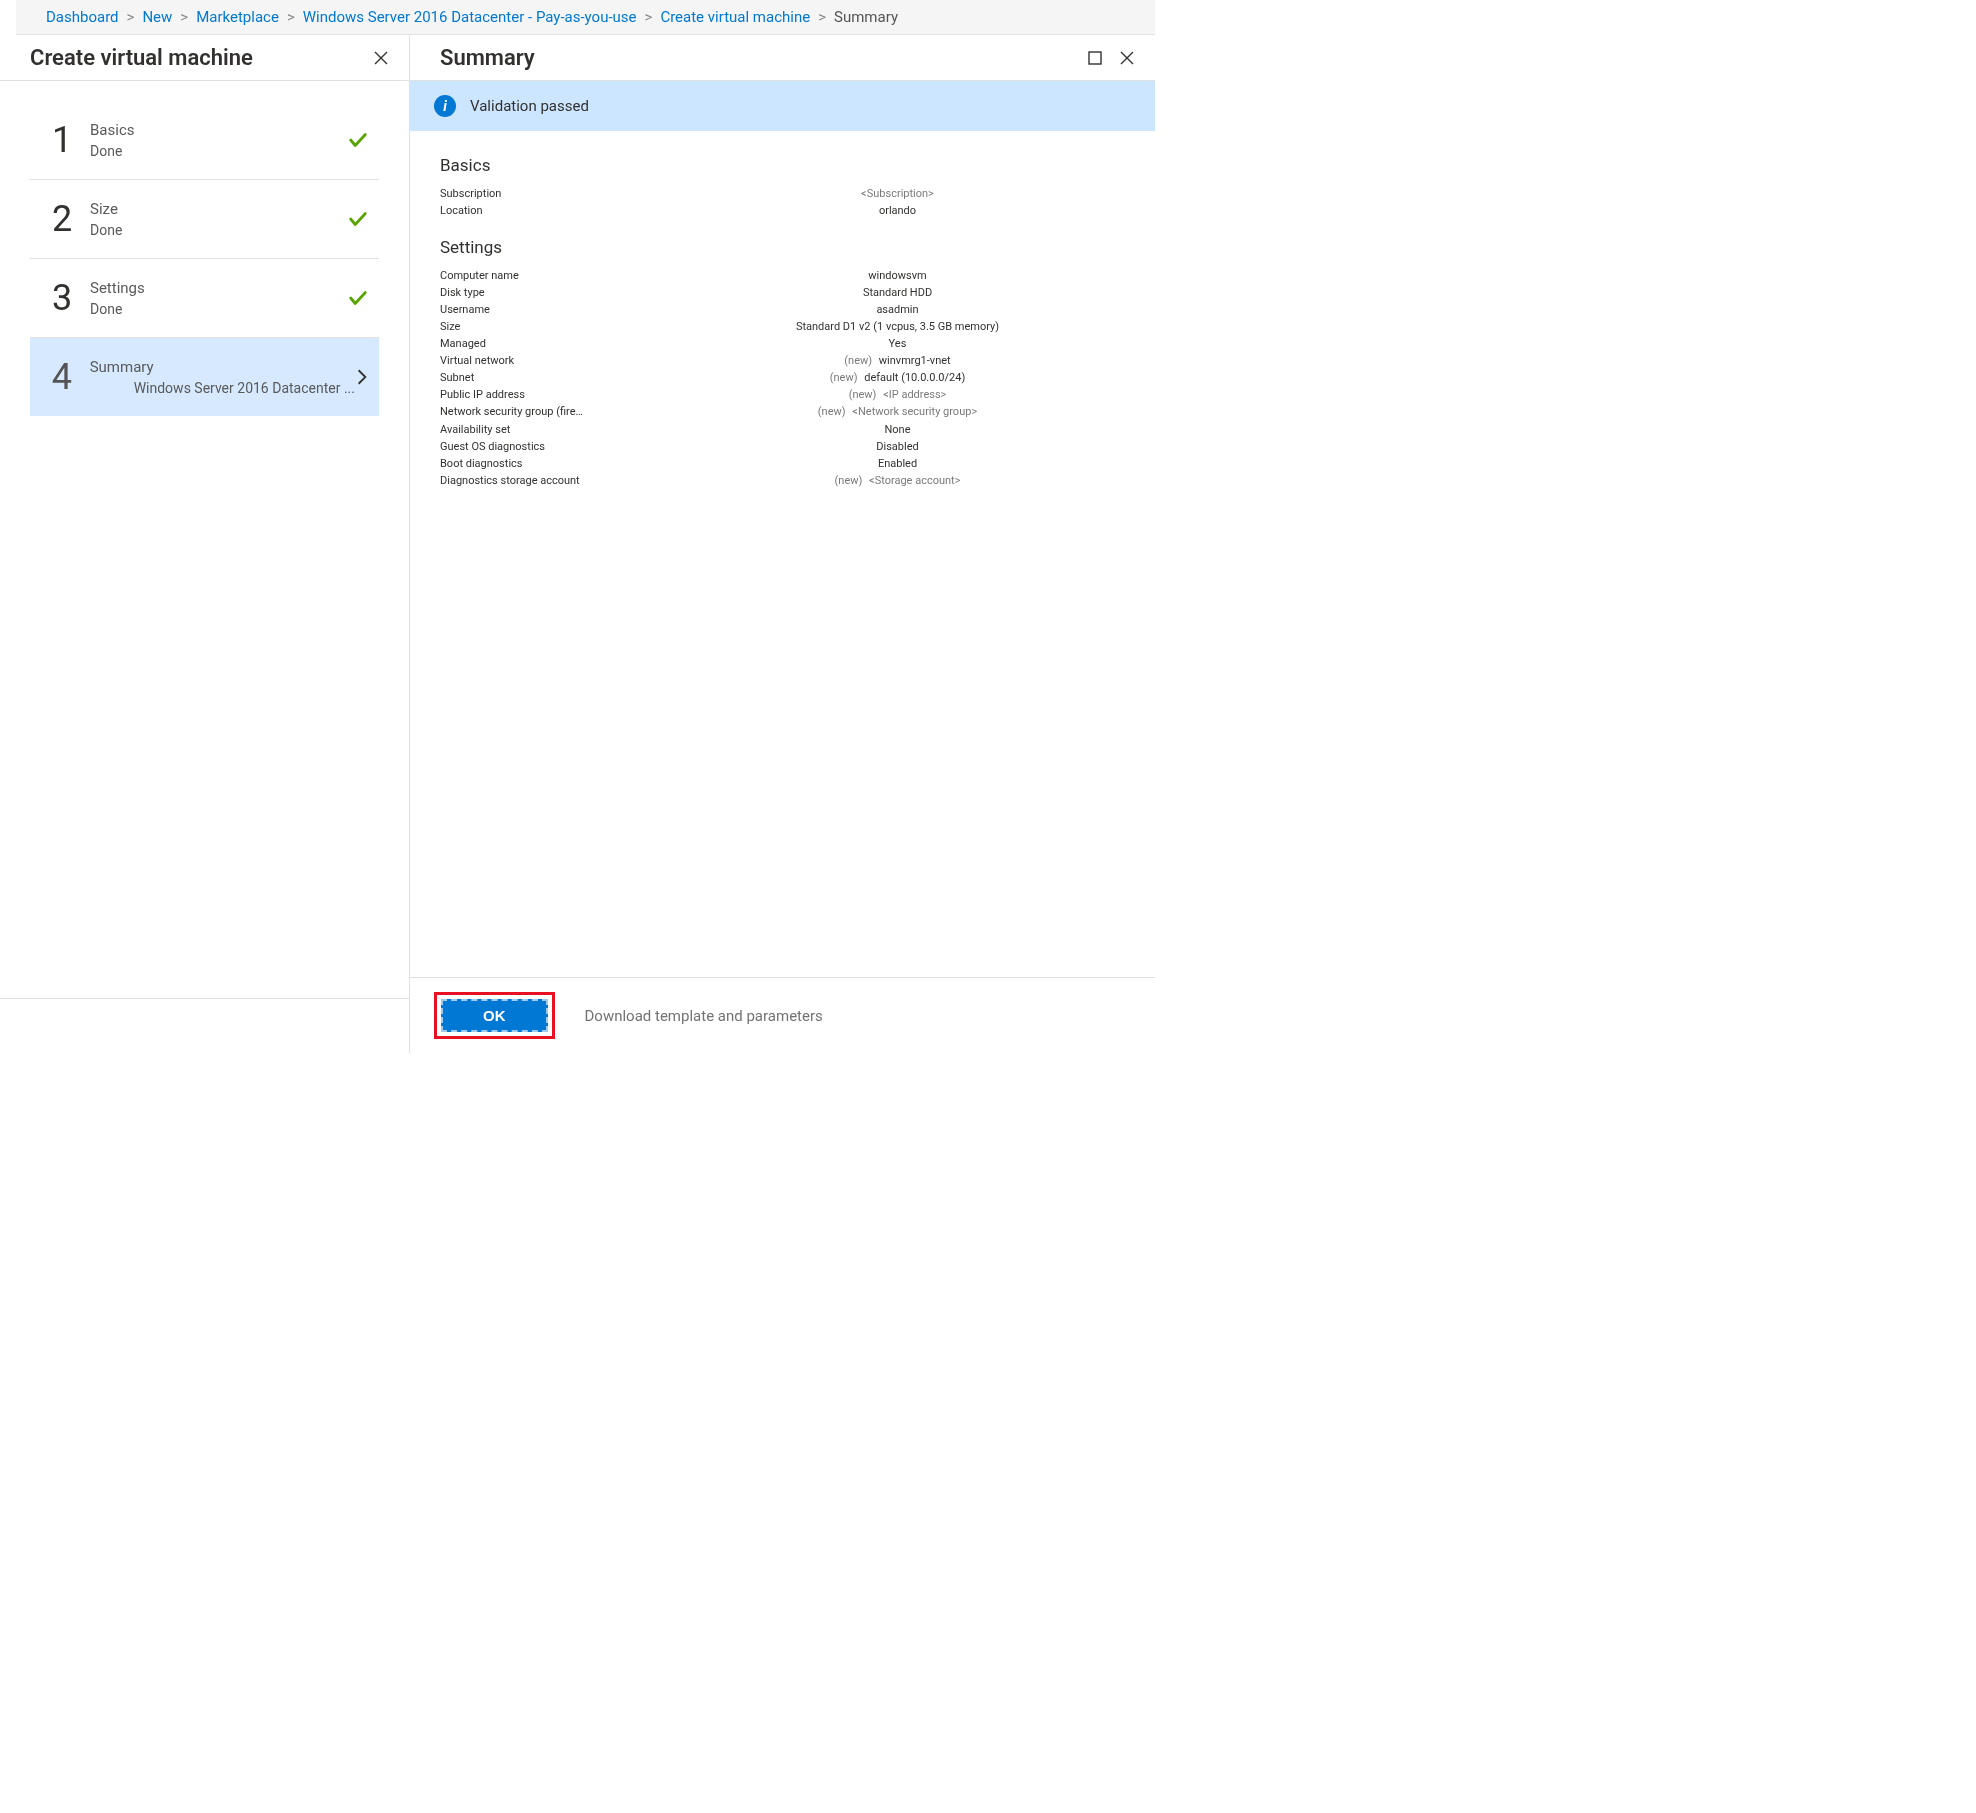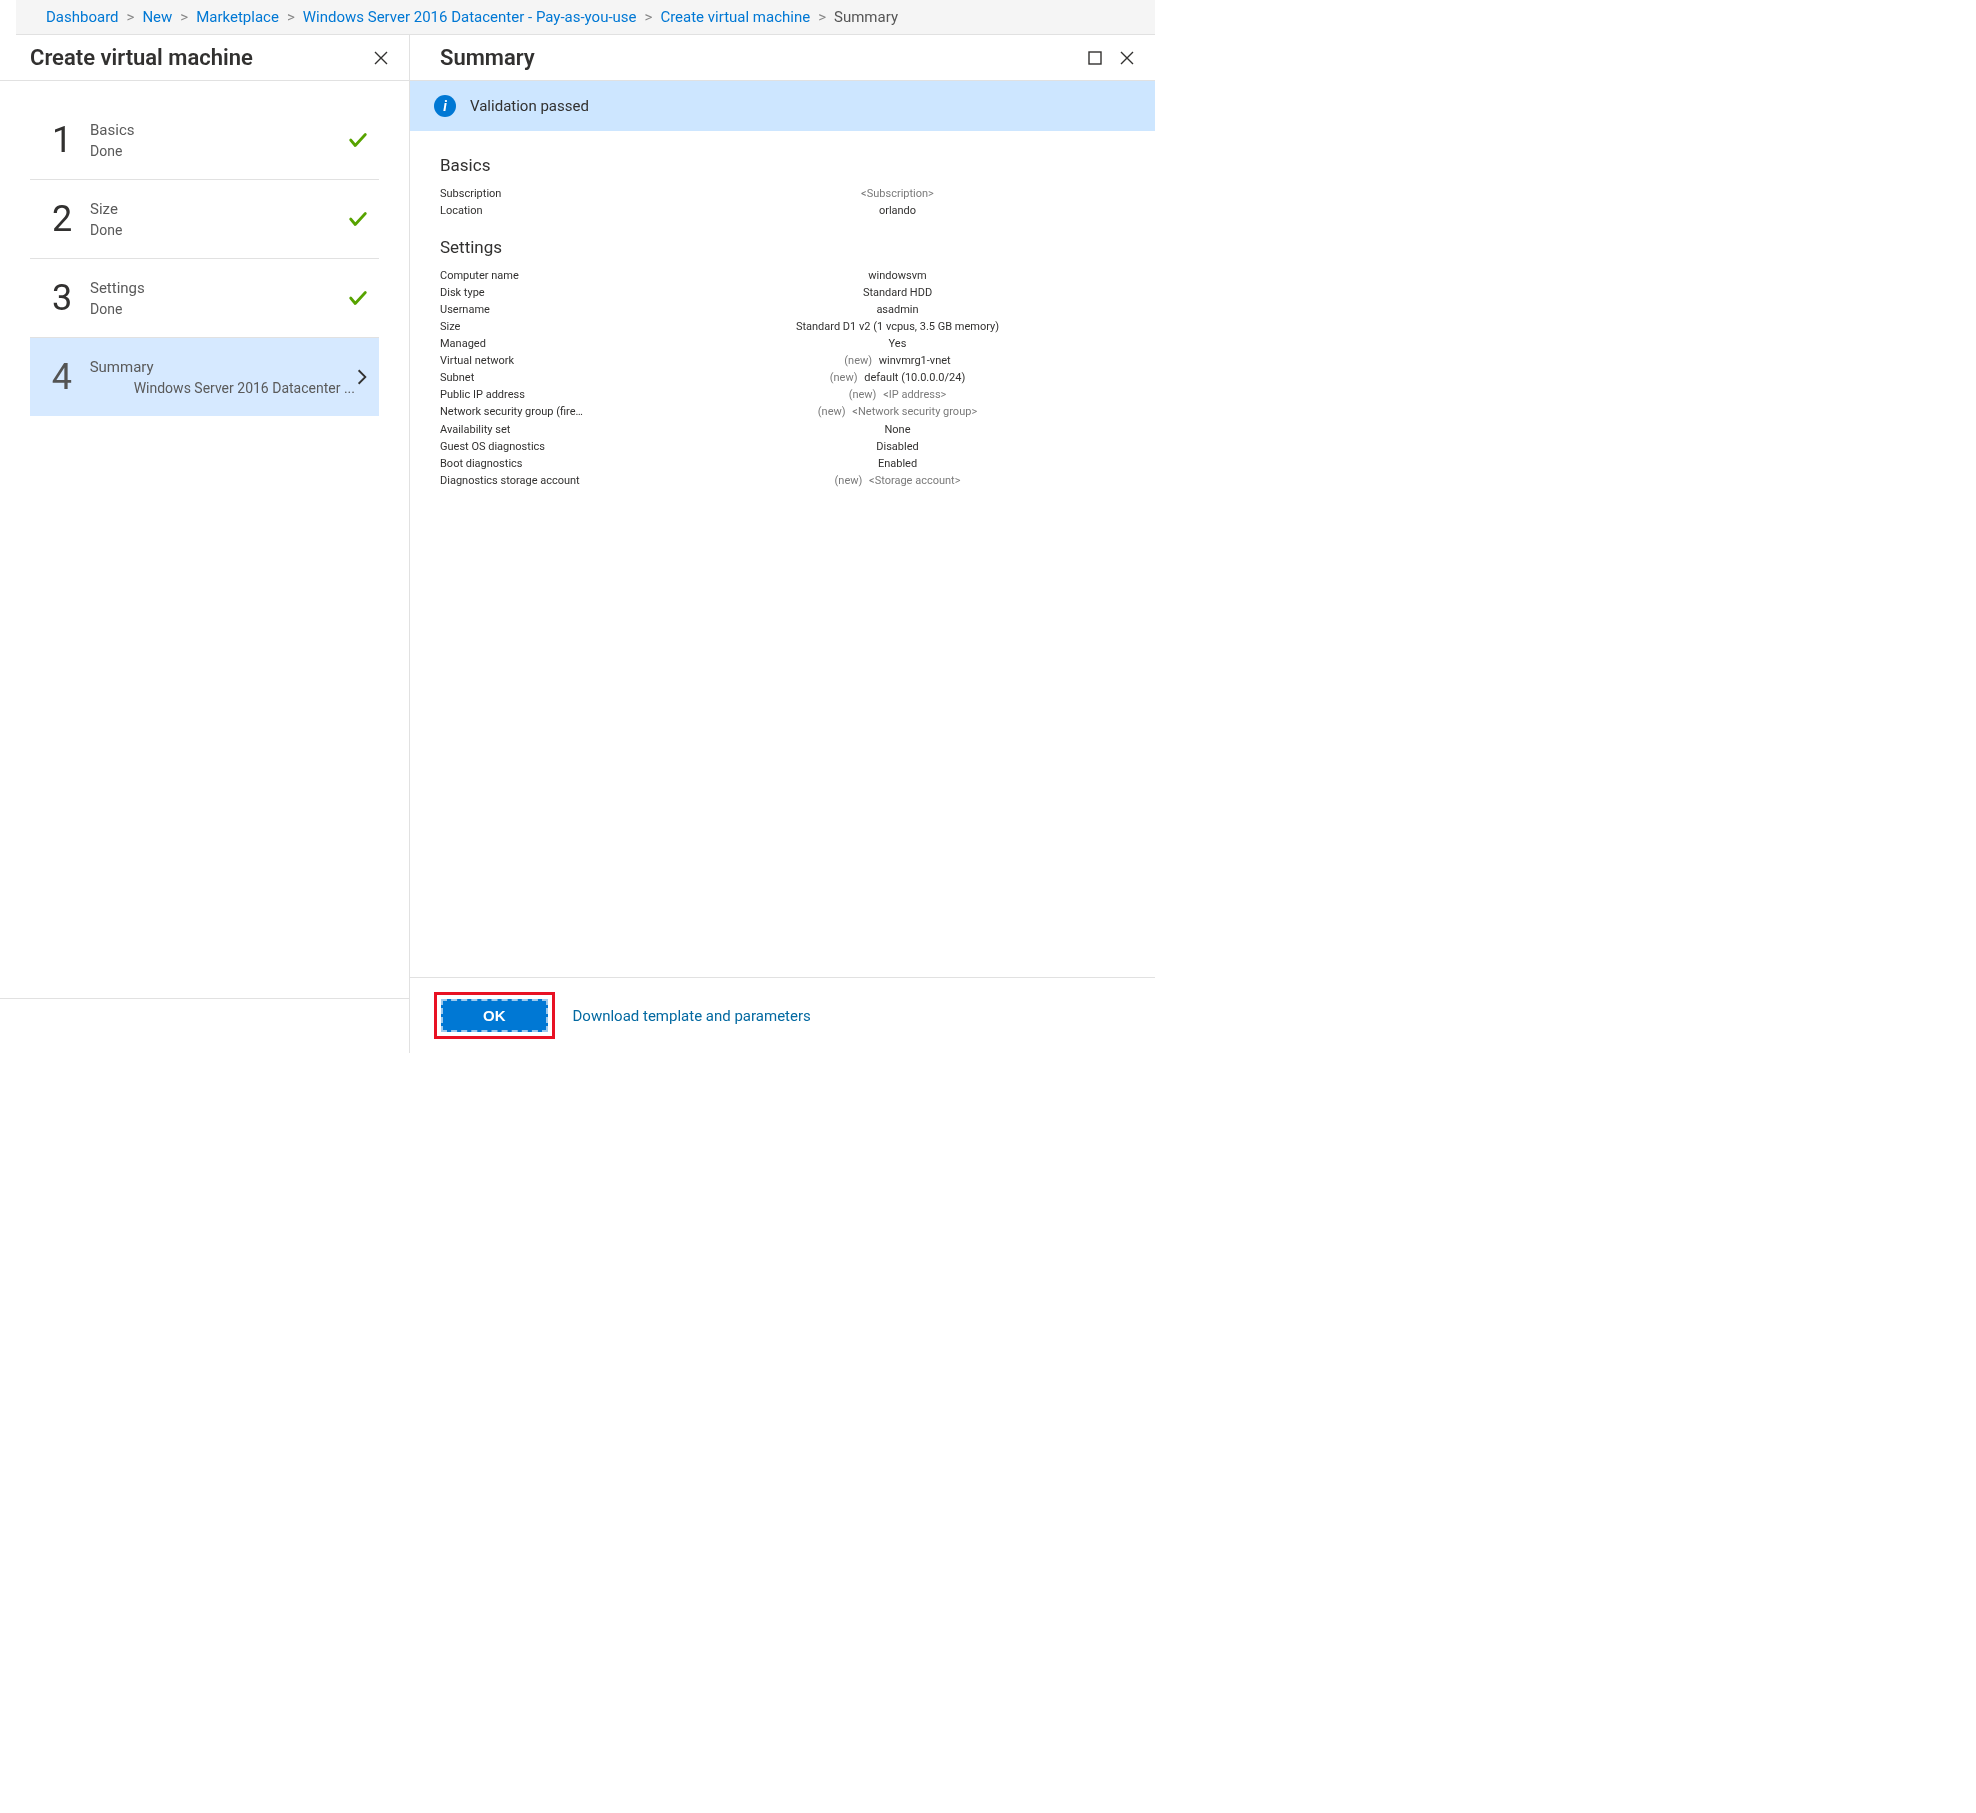--- a/index.html
+++ b/index.html
@@ -110,37 +110,37 @@
   .kv .k { width: 230px; color: #323130; white-space: nowrap; overflow: hidden; text-overflow: ellipsis; }
   .kv .v { flex: 1; color: #323130; text-align: center; }
   .kv .new { color: #7a7a7a; margin-right: 4px; }
   .kv .placeholder { color: #7a7a7a; }
   
   .footer {
     border-top: 1px solid #e1e1e1;
     padding: 14px 24px;
     display: flex;
     align-items: center;
-    gap: 18px;
+    gap: 30px;
   }
   .ok-highlight {
     border: 3px solid #e81123;
     padding: 4px;
     display: inline-block;
   }
   .ok-button {
     background: #0078d4;
     color: #fff;
     border: 2px dashed #9ecaed;
     padding: 6px 40px;
     font-size: 15px;
     font-weight: 600;
     cursor: pointer;
   }
-  .footer .link { color: #0369a1; text-decoration: none; font-size: 15px; }
+  .footer .link { color: #737373; text-decoration: none; font-size: 15px; }
   .left-footer {
     border-top: 1px solid #e1e1e1;
     padding: 14px 24px;
     height: 55px;
   }
   svg { display: block; }
 </style>
 </head>
 <body>
 

